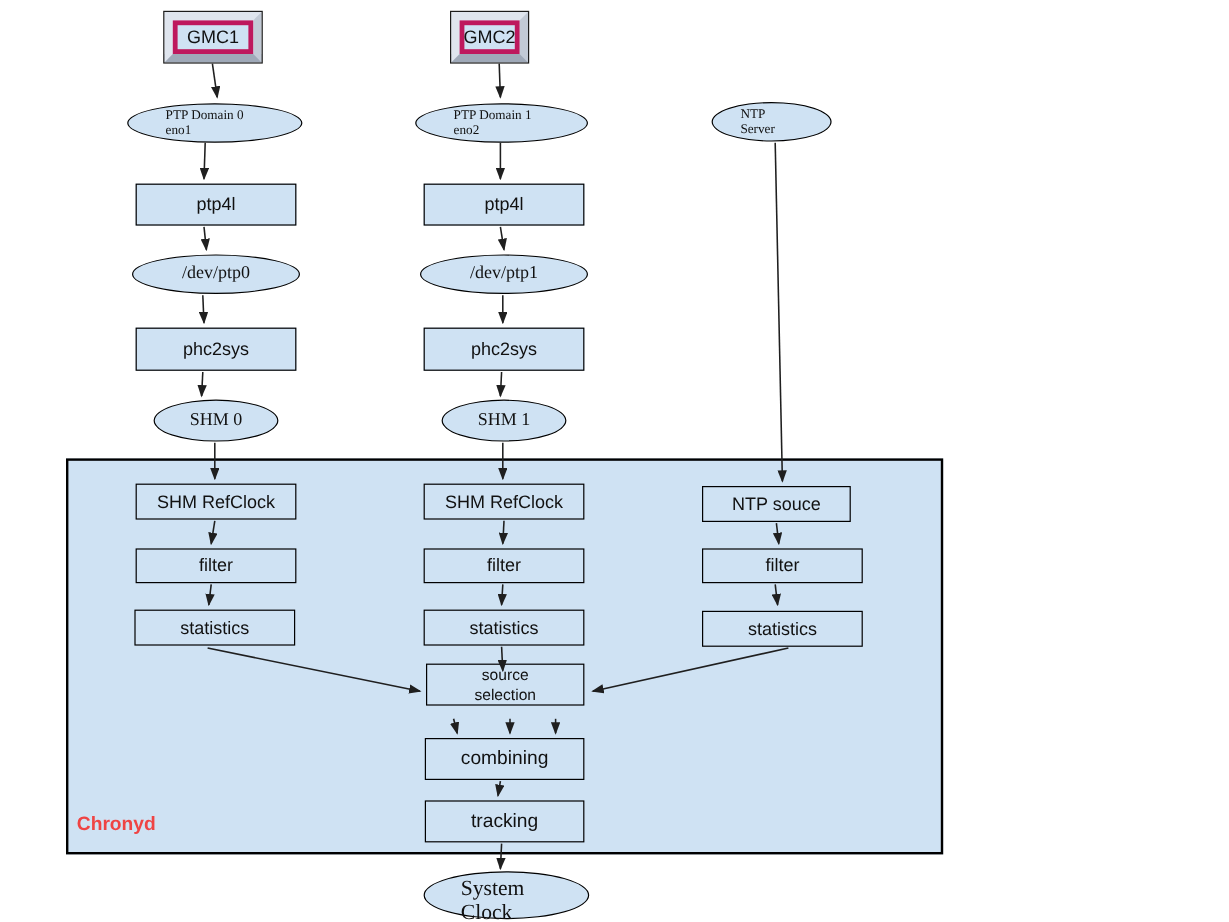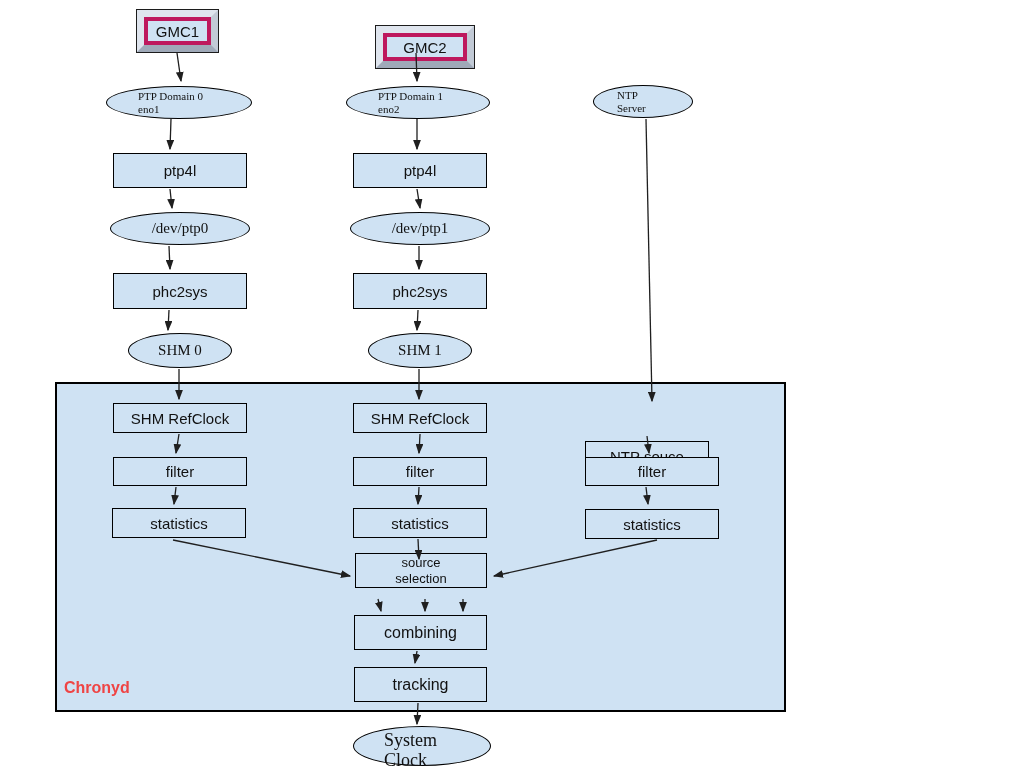--- a/index.html
+++ b/index.html
@@ -52,21 +52,21 @@
 <body>
 
 <div class="canvas">
 
   <div class="container-chronyd" style="left:55px; top:382px; width:731px; height:330px;"></div>
   <div class="chronyd-label" style="left:64px; top:679px;">Chronyd</div>
 
   <div class="frame3d" style="left:137px; top:10px; width:81px; height:42px;">
     <div class="inner">GMC1</div>
   </div>
-  <div class="frame3d" style="left:376px; top:26px; width:98px; height:42px;text-align:right;">
+  <div class="frame3d" style="left:376px; top:10px; width:64px; height:42px;text-align:right;">
     <div class="inner">GMC2</div>
   </div>
 
   <div class="node ellipse lefttext t11" style="left:106px; top:86px; width:146px; height:33px; padding-left:31px;">
     <div class="stack2">
       <span>PTP Domain 0</span>
       <span>eno1</span>
     </div>
   </div>
   <div class="node ellipse lefttext t11" style="left:346px; top:86px; width:144px; height:33px; padding-left:31px;">
@@ -89,21 +89,21 @@
   <div class="node ellipse t15" style="left:350px; top:212px; width:140px; height:33px;">/dev/ptp1</div>
 
   <div class="node box t15" style="left:113px; top:273px; width:134px; height:36px;">phc2sys</div>
   <div class="node box t15" style="left:353px; top:273px; width:134px; height:36px;">phc2sys</div>
 
   <div class="node ellipse t15" style="left:128px; top:333px; width:104px; height:35px;">SHM 0</div>
   <div class="node ellipse t15" style="left:368px; top:333px; width:104px; height:35px;">SHM 1</div>
 
   <div class="node box t15" style="left:113px; top:403px; width:134px; height:30px;">SHM RefClock</div>
   <div class="node box t15" style="left:353px; top:403px; width:134px; height:30px;">SHM RefClock</div>
-  <div class="node box t15" style="left:585px; top:405px; width:124px; height:30px;margin-top:36px;">NTP souce</div>
+  <div class="node box t15" style="left:585px; top:405px; width:124px; height:30px;">NTP souce</div>
 
   <div class="node box t15" style="left:113px; top:457px; width:134px; height:29px;">filter</div>
   <div class="node box t15" style="left:353px; top:457px; width:134px; height:29px;">filter</div>
   <div class="node box t15" style="left:585px; top:457px; width:134px; height:29px;">filter</div>
 
   <div class="node box t15" style="left:112px; top:508px; width:134px; height:30px;">statistics</div>
   <div class="node box t15" style="left:353px; top:508px; width:134px; height:30px;">statistics</div>
   <div class="node box t15" style="left:585px; top:509px; width:134px; height:30px;">statistics</div>
 
   <div class="node box t13" style="left:355px; top:553px; width:132px; height:35px;">

